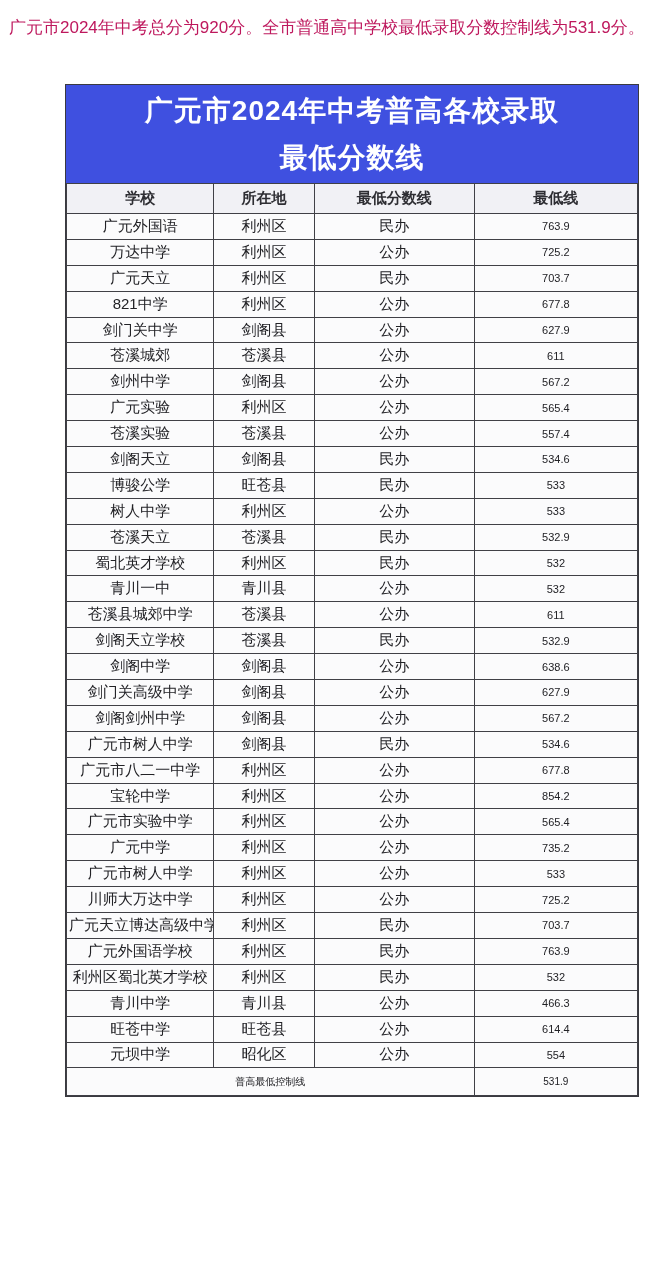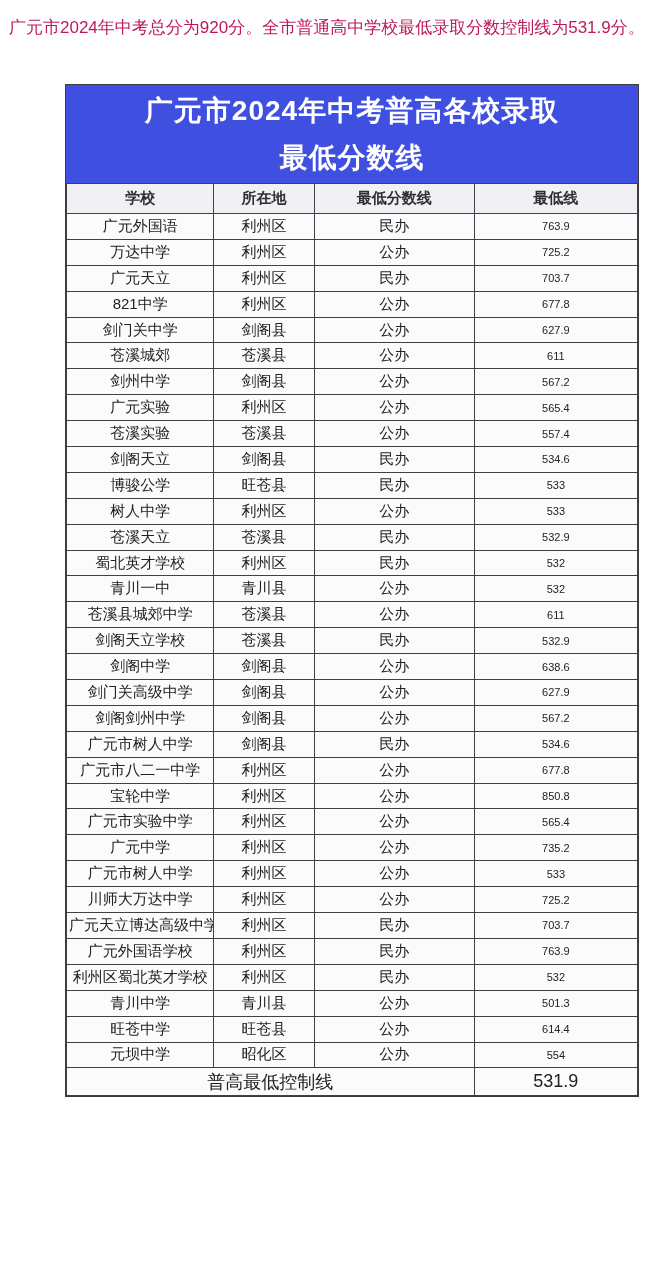--- a/index.html
+++ b/index.html
@@ -76,21 +76,21 @@
   }
   .score-table td {
     height: 24.9px;
     background: #fbfbfc;
     font-size: 15px;
     color: #222226;
   }
   .score-table td.score { font-size: 11px; }
   .score-table tr.footer-row td {
     height: 27px;
-    font-size: 18px;
+    font-size: 10px;
     color: #202024;
   }
 </style>
 </head>
 <body>
 
 <div class="page">
 
   <div class="top-note">广元市2024年中考总分为920分。全市普通高中学校最低录取分数控制线为531.9分。</div>
 
@@ -247,21 +247,21 @@
           <tr>
             <td>广元市八二一中学</td>
             <td>利州区</td>
             <td>公办</td>
             <td class="score">677.8</td>
           </tr>
           <tr>
             <td>宝轮中学</td>
             <td>利州区</td>
             <td>公办</td>
-            <td class="score">850.8</td>
+            <td class="score">854.2</td>
           </tr>
           <tr>
             <td>广元市实验中学</td>
             <td>利州区</td>
             <td>公办</td>
             <td class="score">565.4</td>
           </tr>
           <tr>
             <td>广元中学</td>
             <td>利州区</td>
@@ -295,21 +295,21 @@
           <tr>
             <td>利州区蜀北英才学校</td>
             <td>利州区</td>
             <td>民办</td>
             <td class="score">532</td>
           </tr>
           <tr>
             <td>青川中学</td>
             <td>青川县</td>
             <td>公办</td>
-            <td class="score">501.3</td>
+            <td class="score">466.3</td>
           </tr>
           <tr>
             <td>旺苍中学</td>
             <td>旺苍县</td>
             <td>公办</td>
             <td class="score">614.4</td>
           </tr>
           <tr>
             <td>元坝中学</td>
             <td>昭化区</td>

